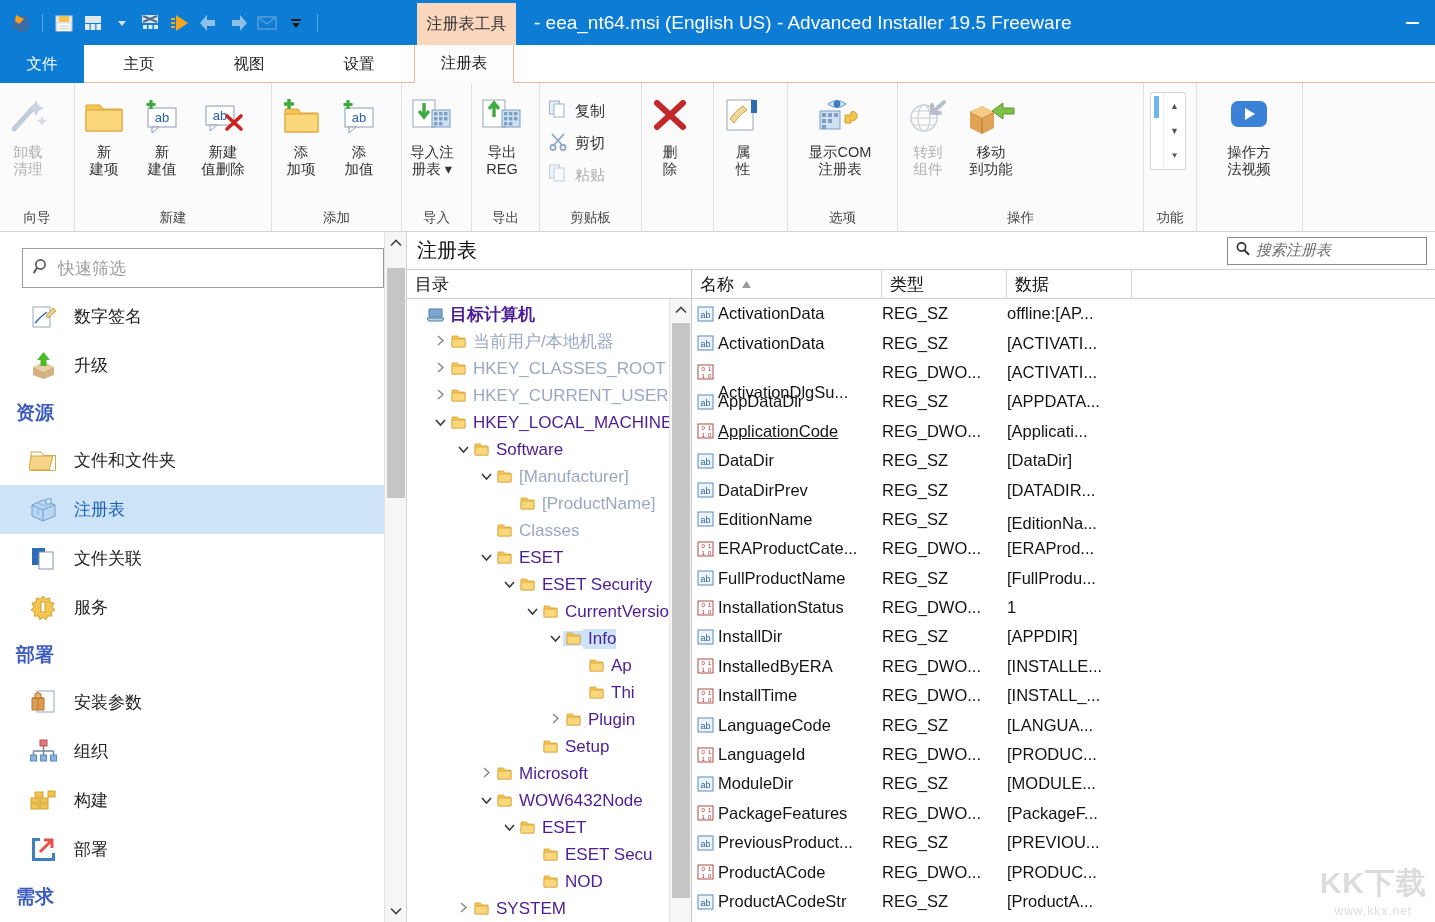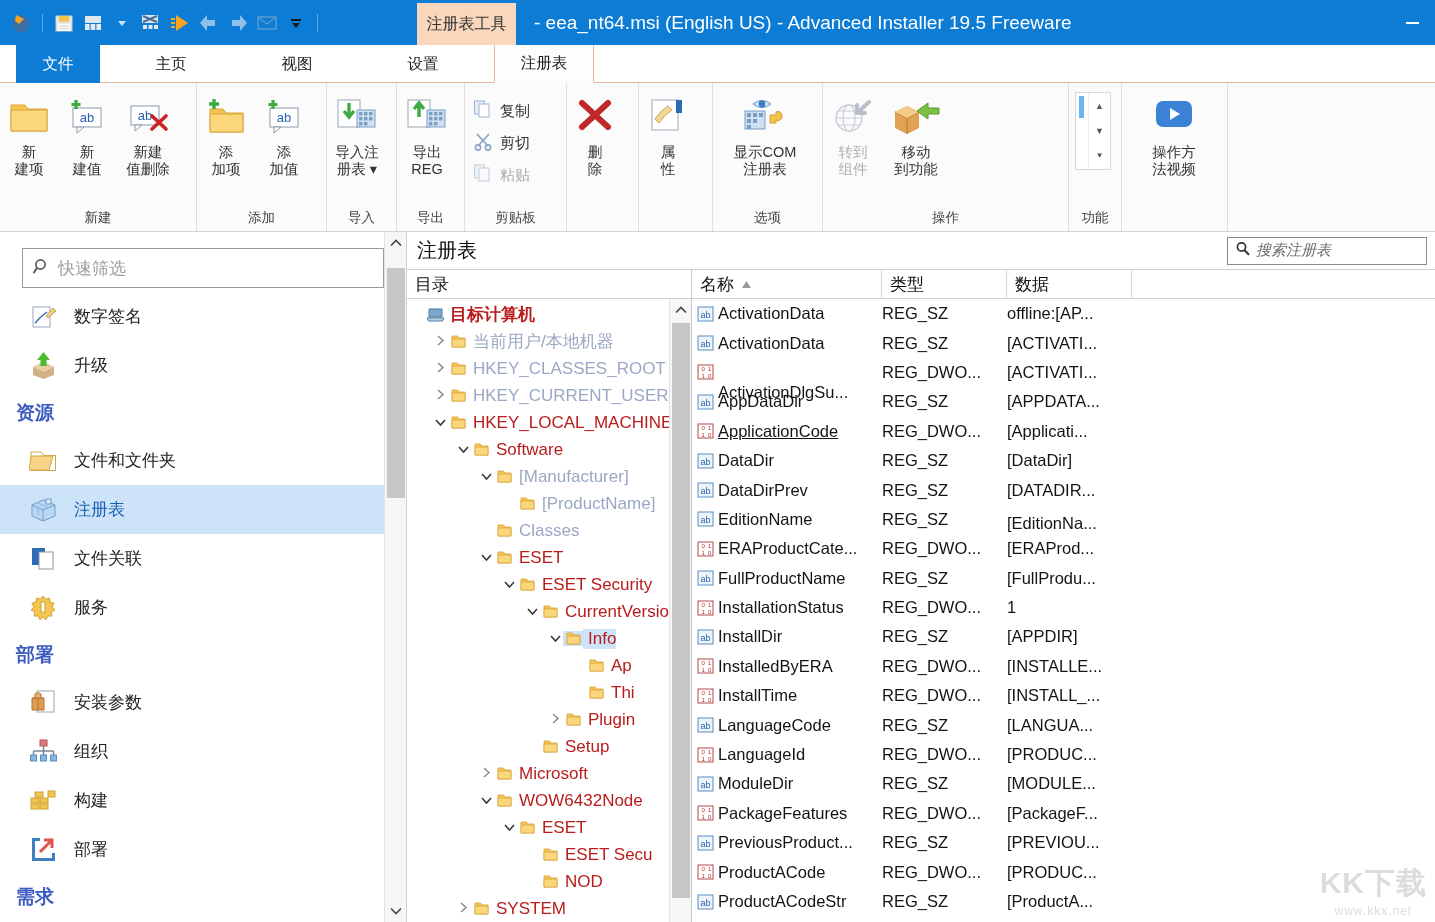--- a/index.html
+++ b/index.html
@@ -36,21 +36,21 @@
   }
   .min-bar { width: 13px; height: 2px; background: #fff; }
 
   
   .tabbar {
     height: 38px; background: #ffffff; display: flex;
     border-bottom: 1px solid #e3b89b; position: relative;
   }
   .tab {
     height: 38px; display: flex; align-items: center; justify-content: center;
-    font-size: 15.5px; color: #222; cursor: default; margin-left: 16px;
+    font-size: 15.5px; color: #222; cursor: default;
   }
   .tab.file { width: 84px; background: #0c7cd5; color: #fff; }
   .tab.plain { width: 110px; }
   .tab.active {
     width: 100px; background: #fdfdfd; border-left: 1px solid #e3b89b;
     border-right: 1px solid #e3b89b; border-bottom: 1px solid #fdfdfd;
     position: relative; z-index: 3;
   }
 
   
@@ -158,21 +158,21 @@
     height: 30px; border: 1px solid #cfcfcf; border-left: none; border-right: none;
     background: #fff; display: flex; align-items: center; padding-left: 8px;
     font-size: 17px; color: #111;
   }
   .treebody { flex: 1; position: relative; overflow: hidden; padding-top: 2px; }
   .trow { height: 27px; display: flex; align-items: center; white-space: nowrap; }
   .trow .chev {
     width: 16px; text-align: center; font-size: 12px; color: #7a7a7a; flex: 0 0 16px;
   }
   .trow .fld { width: 20px; flex: 0 0 20px; display: flex; justify-content: center; }
-  .trow .nm { font-size: 17px; color: #b91c1c; padding-left: 5px; }
+  .trow .nm { font-size: 17px; color: #4c1d95; padding-left: 5px; }
   .trow .nm.grey { color: #9aa8c4; }
   .trow.sel .nm { background: #cce3f8; }
   .trow.sel .fld { background: #cce3f8; }
 
   
   .listpane { flex: 1; position: relative; }
   .lhdr { height: 30px; display: flex; border-bottom: 1px solid #cfcfcf; border-top: 1px solid #cfcfcf; }
   .lhcell {
     display: flex; align-items: center; padding-left: 8px; font-size: 17px;
     color: #111; border-right: 1px solid #d6d6d6; gap: 7px;
@@ -274,20 +274,36 @@
 <div class="tabbar">
   <div class="tab file">文件</div>
   <div class="tab plain">主页</div>
   <div class="tab plain">视图</div>
   <div class="tab plain">设置</div>
   <div class="tab active">注册表</div>
 </div>
 
 <div class="ribbon">
 
+  <div class="rgroup" style="width:75px">
+    <div class="rgroup-body">
+      <div class="rbtn dis">
+        <div class="glyph">
+          <svg width="44" height="40" viewBox="0 0 44 40">
+              <path d="M8 33 L28 11" stroke="#c3cbd8" stroke-width="5" stroke-linecap="round"></path>
+              <path d="M30 4 l2.6 5.6 5.6 2.6 -5.6 2.6 -2.6 5.6 -2.6-5.6 -5.6-2.6 5.6-2.6z" fill="#ccd4e0"></path>
+              <path d="M36 20 l1.6 3.4 3.4 1.6 -3.4 1.6 -1.6 3.4 -1.6-3.4 -3.4-1.6 3.4-1.6z" fill="#d5dce6"></path>
+            </svg>
+        </div>
+        <div class="lbl">卸载
+清理</div>
+      </div>
+    </div>
+    <div class="rgroup-label">向导</div>
+  </div>
 
   <div class="rgroup" style="width:197px">
     <div class="rgroup-body">
       <div class="rbtn">
         <div class="glyph">
           <svg width="46" height="40" viewBox="0 0 46 40">
               <path d="M5 9 h14 l3 4 h19 v22 h-36z" fill="#f5c451" stroke="#d9a43a"></path>
               <path d="M5 14 h36 v21 h-36z" fill="#fbd77c" stroke="#d9a43a"></path>
             </svg>
         </div>

